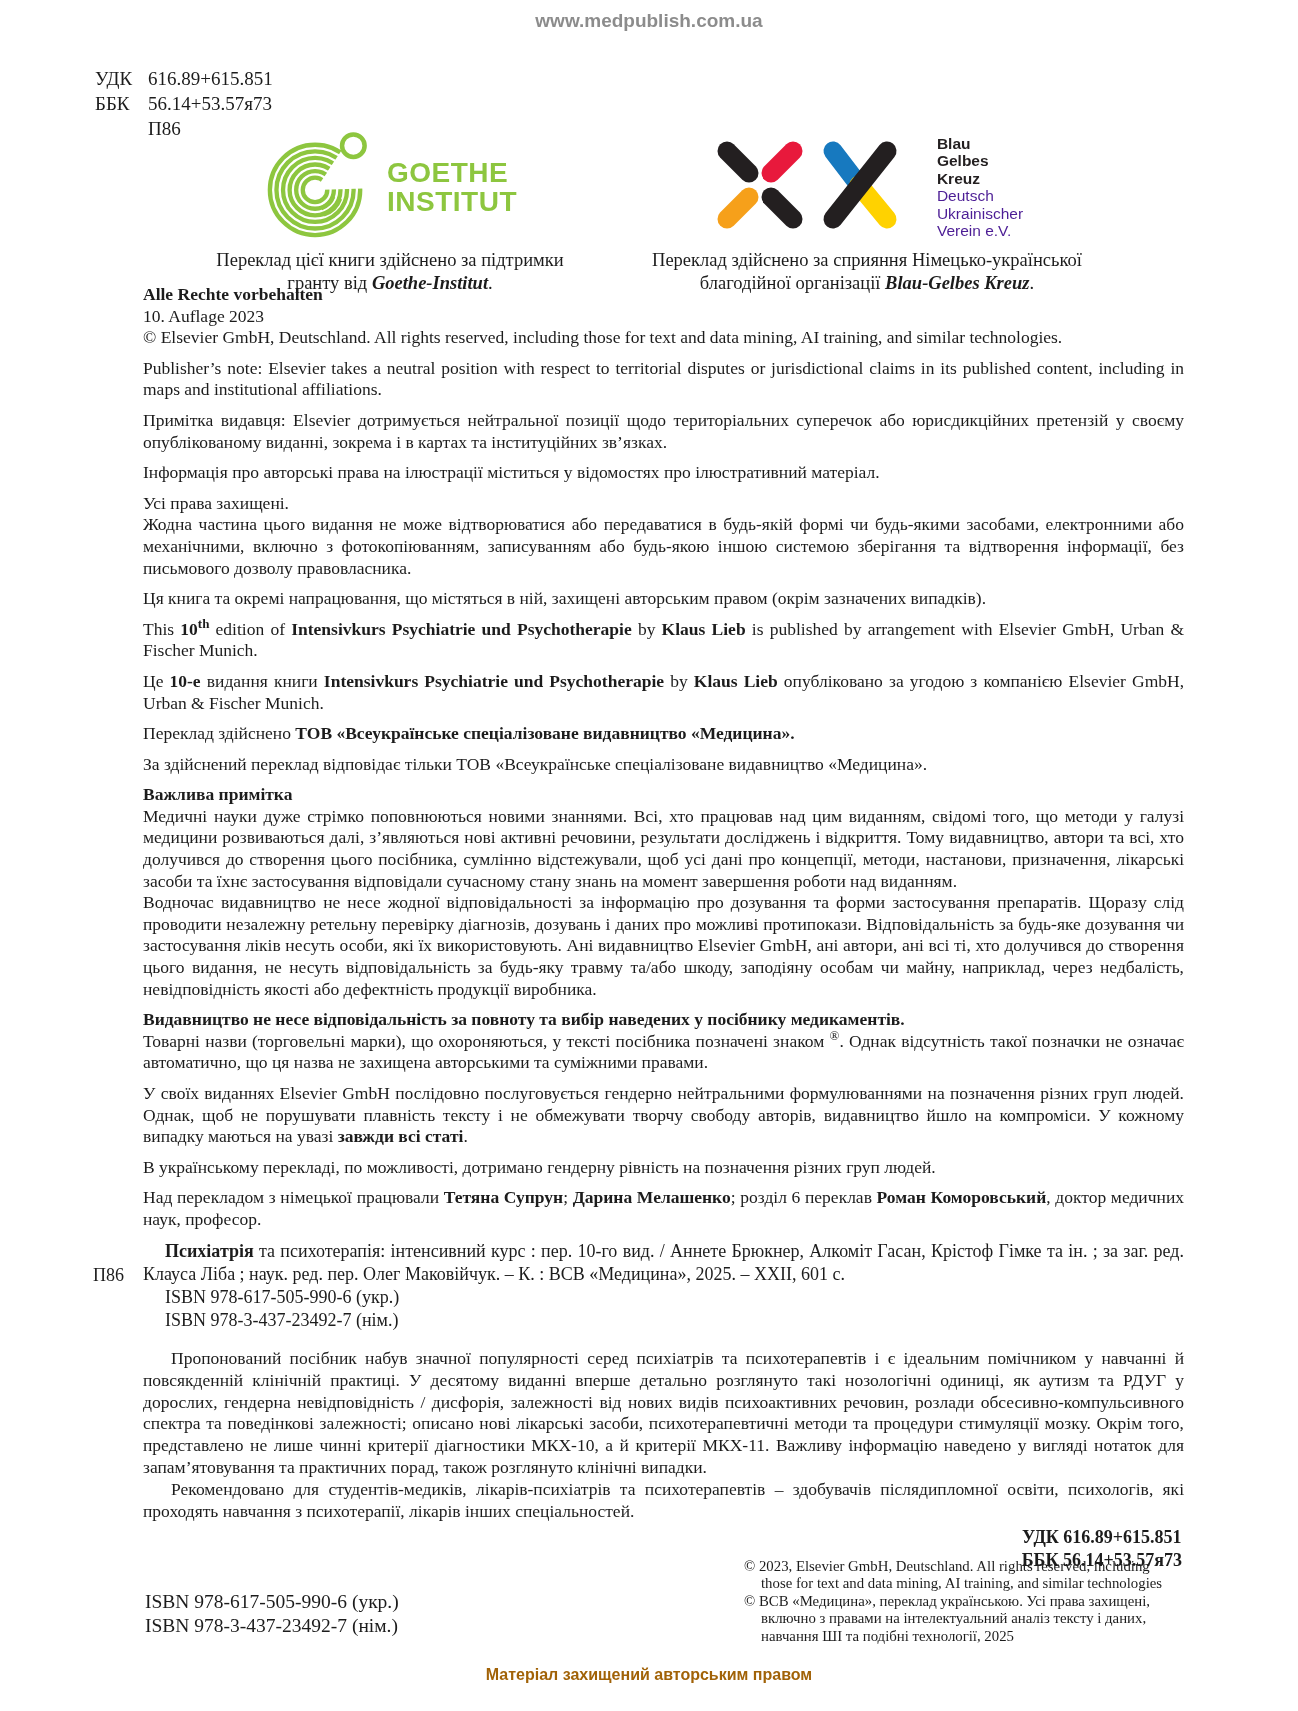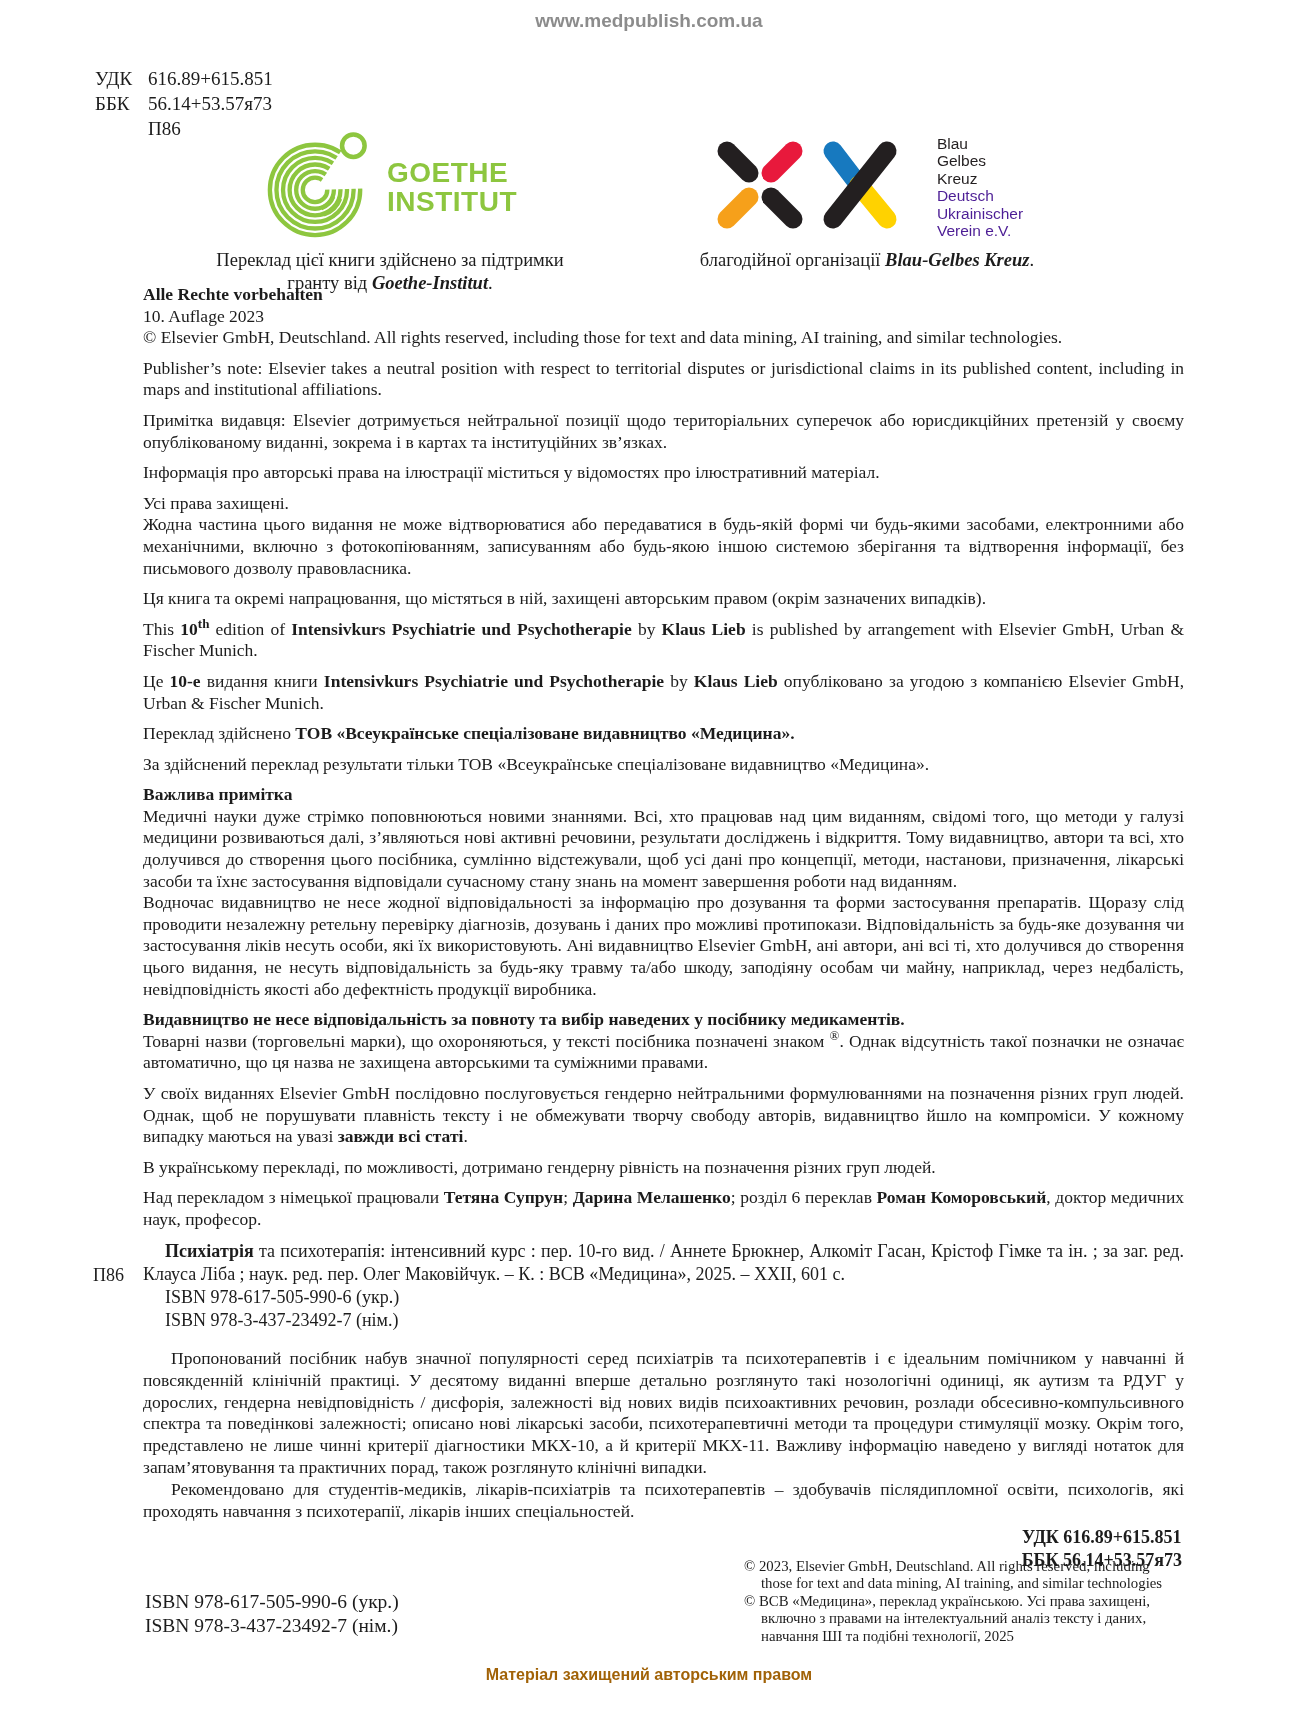--- a/index.html
+++ b/index.html
@@ -18,21 +18,21 @@
   .class-label{width:53px;}
 
   
   .logo-block{position:absolute;top:133px;text-align:center;}
   #goethe-block{left:150px;width:480px;}
   #bgk-block{left:612px;width:510px;}
   .logo-art{display:flex;align-items:center;justify-content:center;gap:16px;height:108px;}
   .goethe-text{font-family:Liberation Sans, sans-serif;font-weight:bold;color:#8dc63f;
       font-size:28px;line-height:29px;letter-spacing:0.5px;text-align:left;}
   .bgk-text{font-family:"Liberation Sans",sans-serif;text-align:left;font-size:15.5px;line-height:17.5px;}
-  .bgk-title{font-weight:normal;color:#231f20;}
+  .bgk-title{font-weight:bold;color:#231f20;}
   .bgk-sub{color:#4c1d95;}
   .logo-caption{margin-top:8px;font-size:18.5px;line-height:23px;}
   .logo-caption .em{font-weight:bold;font-style:italic;}
 
   
   .main-text{position:absolute;top:284px;left:143px;width:1041px;
       font-size:17.5px;line-height:21.6px;text-align:justify;}
   .main-text p{margin:0 0 9px 0;}
   .main-text p.tight{margin-bottom:0;}
   .bold{font-weight:bold;}
@@ -134,20 +134,21 @@
       <span class="bgk-text">
         <span class="bgk-title" style="display:block">Blau</span>
         <span class="bgk-title" style="display:block">Gelbes</span>
         <span class="bgk-title" style="display:block">Kreuz</span>
         <span class="bgk-sub" style="display:block">Deutsch</span>
         <span class="bgk-sub" style="display:block">Ukrainischer</span>
         <span class="bgk-sub" style="display:block">Verein e.V.</span>
       </span>
     </div>
     <div class="logo-caption">
+      <span style="display:block">Переклад здійснено за сприяння Німецько-української</span>
       <span style="display:block">
         <span>благодійної організації </span><span class="em">Blau-Gelbes Kreuz</span><span>.</span>
       </span>
     </div>
   </div>
 
   <div class="main-text">
     <p class="tight bold">Alle Rechte vorbehalten</p>
     <p class="tight">10. Auflage 2023</p>
     <p>© Elsevier GmbH, Deutschland. All rights reserved, including those for text and data mining, AI training, and similar technologies.</p>
@@ -160,21 +161,21 @@
     <p>Жодна частина цього видання не може відтворюватися або передаватися в будь-якій формі чи будь-якими засобами, електронними або механічними, включно з фотокопіюванням, записуванням або будь-якою іншою системою зберігання та відтворення інформації, без письмового дозволу правовласника.</p>
 
     <p>Ця книга та окремі напрацювання, що містяться в ній, захищені авторським правом (окрім зазначених випадків).</p>
 
     <p><span>This </span><span class="bold">10</span><sup class="bold">th</sup><span> edition of </span><span class="bold">Intensivkurs Psychiatrie und Psychotherapie</span><span> by </span><span class="bold">Klaus Lieb</span><span> is published by arrangement with Elsevier GmbH, Urban &amp; Fischer Munich.</span></p>
 
     <p><span>Це </span><span class="bold">10-е</span><span> видання книги </span><span class="bold">Intensivkurs Psychiatrie und Psychotherapie</span><span> by </span><span class="bold">Klaus Lieb</span><span> опубліковано за угодою з компанією Elsevier GmbH, Urban &amp; Fischer Munich.</span></p>
 
     <p><span>Переклад здійснено </span><span class="bold">ТОВ «Всеукраїнське спеціалізоване видавництво «Медицина».</span></p>
 
-    <p>За здійснений переклад результати тільки ТОВ «Всеукраїнське спеціалізоване видавництво «Медицина».</p>
+    <p>За здійснений переклад відповідає тільки ТОВ «Всеукраїнське спеціалізоване видавництво «Медицина».</p>
 
     <p class="tight bold">Важлива примітка</p>
     <p class="tight">Медичні науки дуже стрімко поповнюються новими знаннями. Всі, хто працював над цим виданням, свідомі того, що методи у галузі медицини розвиваються далі, з’являються нові активні речовини, результати досліджень і відкриття. Тому видавництво, автори та всі, хто долучився до створення цього посібника, сумлінно відстежували, щоб усі дані про концепції, методи, настанови, призначення, лікарські засоби та їхнє застосування відповідали сучасному стану знань на момент завершення роботи над виданням.</p>
     <p>Водночас видавництво не несе жодної відповідальності за інформацію про дозування та форми застосування препаратів. Щоразу слід проводити незалежну ретельну перевірку діагнозів, дозувань і даних про можливі протипокази. Відповідальність за будь-яке дозування чи застосування ліків несуть особи, які їх використовують. Ані видавництво Elsevier GmbH, ані автори, ані всі ті, хто долучився до створення цього видання, не несуть відповідальність за будь-яку травму та/або шкоду, заподіяну особам чи майну, наприклад, через недбалість, невідповідність якості або дефектність продукції виробника.</p>
 
     <p class="tight bold">Видавництво не несе відповідальність за повноту та вибір наведених у посібнику медикаментів.</p>
     <p><span>Товарні назви (торговельні марки), що охороняються, у тексті посібника позначені знаком </span><sup>®</sup><span>. Однак відсутність такої позначки не означає автоматично, що ця назва не захищена авторськими та суміжними правами.</span></p>
 
     <p><span>У своїх виданнях Elsevier GmbH послідовно послуговується гендерно нейтральними формулюваннями на позначення різних груп людей. Однак, щоб не порушувати плавність тексту і не обмежувати творчу свободу авторів, видавництво йшло на компроміси. У кожному випадку маються на увазі </span><span class="bold">завжди всі статі</span><span>.</span></p>
 

